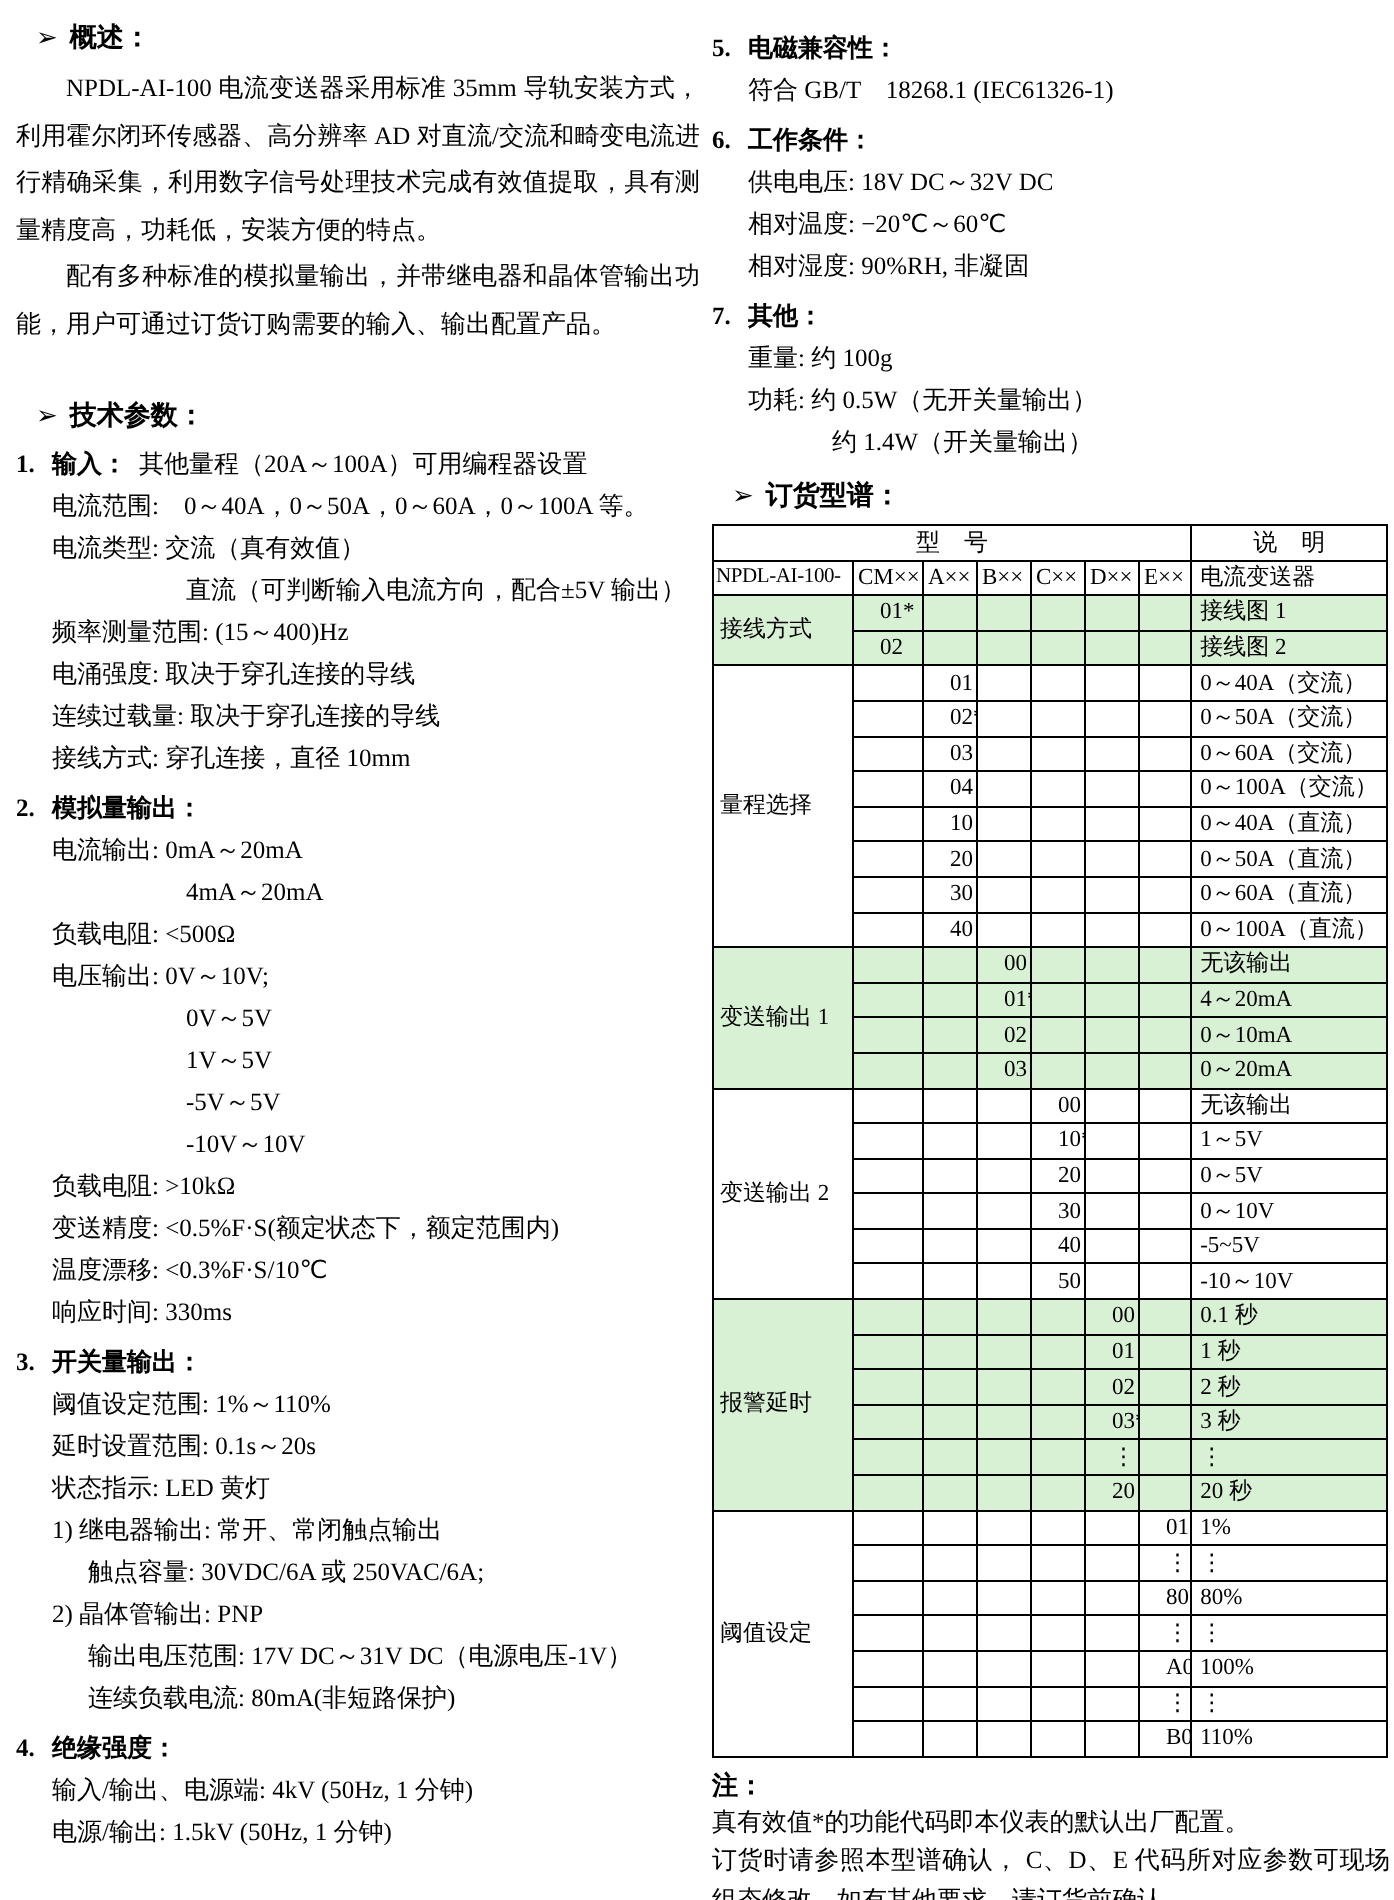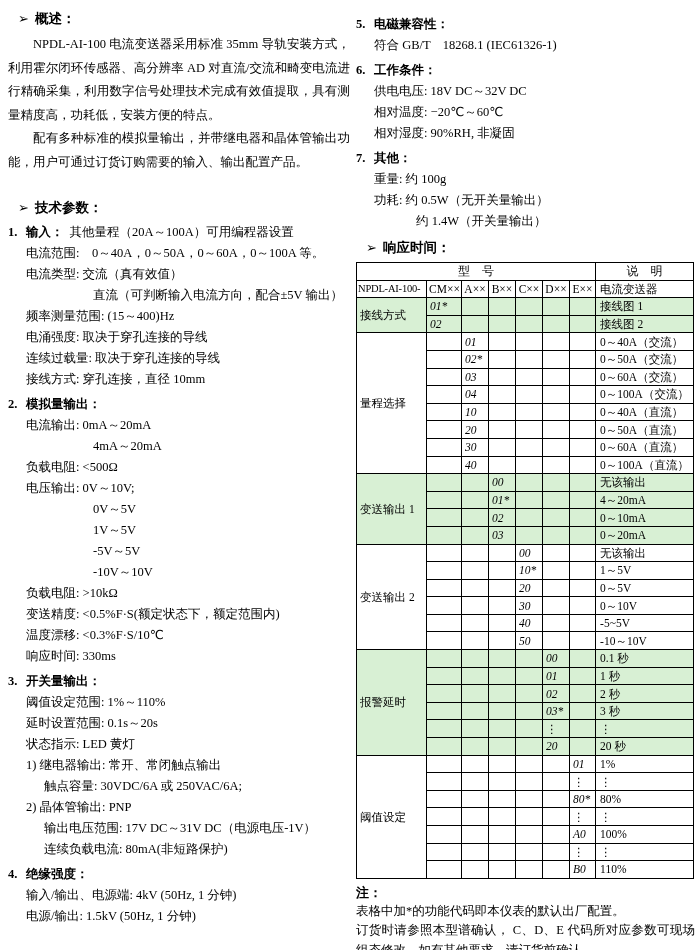--- a/index.html
+++ b/index.html
@@ -36,24 +36,24 @@
   .order-table { border-collapse:collapse; table-layout:fixed; width:338px; margin-top:4px; }
   .order-table td {
     border:1px solid #000;
     height:17.6px; line-height:14px;
     font-size:11.5px;
     padding:0 2px;
     overflow:hidden; white-space:nowrap;
     vertical-align:middle;
   }
   .order-table td.hd { text-align:center; font-size:12px; }
-  .order-table td.center { text-align:center; }
+  .order-table td.center { }
   .order-table td.lab { padding-left:3px;margin-top:44px; }
   .order-table td.prefix { font-size:10.5px; letter-spacing:-0.2px; padding:0 1px; }
-  .order-table td.code { padding-left:3px;font-style:italic; }
+  .order-table td.code { padding-left:13px; }
   .order-table td.desc { padding-left:4px; }
   .order-table tr.green td { background:var(--tbl-green); }
 
   .note { margin-top:5px; }
   .note-title { font-weight:bold; font-size:13px; line-height:18px; }
   .note-line { font-size:12.5px; line-height:19.5px; text-align:justify; }
 </style>
 </head>
 <body>
 
@@ -128,21 +128,21 @@
         </div>
         <div class="num-sec">
           <div class="num-header"><span class="num">7.</span><span class="ttl">其他：</span></div>
           <div class="spec-line ind1">重量: 约 100g</div>
           <div class="spec-line ind1">功耗: 约 0.5W（无开关量输出）</div>
           <div class="spec-line ind4">约 1.4W（开关量输出）</div>
         </div>
       </div>
 
     <div class="sec-head gap-top-sm">
-      <span class="arrow">➢</span><span class="sec-title">响应时间：</span>
+      <span class="arrow">➢</span><span class="sec-title">订货型谱：</span>
     </div>
 
     <table id="order-table" class="order-table">
         <colgroup>
           <col style="width: 70px;">
           <col style="width: 35px;">
           <col style="width: 27px;">
           <col style="width: 27px;">
           <col style="width: 27px;">
           <col style="width: 27px;">
@@ -465,18 +465,18 @@
             <td></td>
             <td></td>
             <td class="code">B0</td>
             <td class="desc">110%</td>
           </tr>
         </tbody>
       </table>
 
     <div class="note">
       <div class="note-title">注：</div>
-      <div class="note-line">表格中加*的功能代码即本仪表的默认出厂配置。</div>
+      <div class="note-line">真有效值*的功能代码即本仪表的默认出厂配置。</div>
       <div class="note-line">订货时请参照本型谱确认， C、D、E 代码所对应参数可现场组态修改。如有其他要求，请订货前确认。</div>
     </div>
   </div>
 
 </div>
 
 </body></html>

